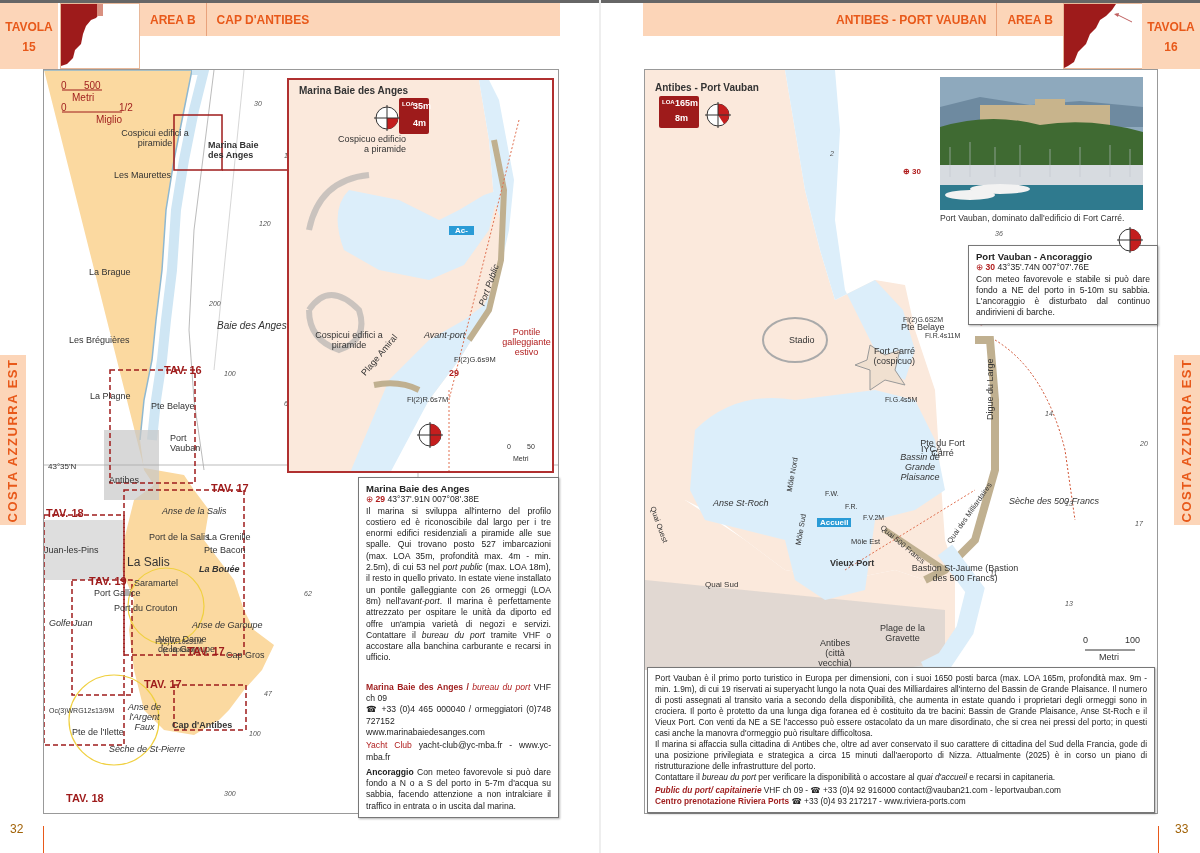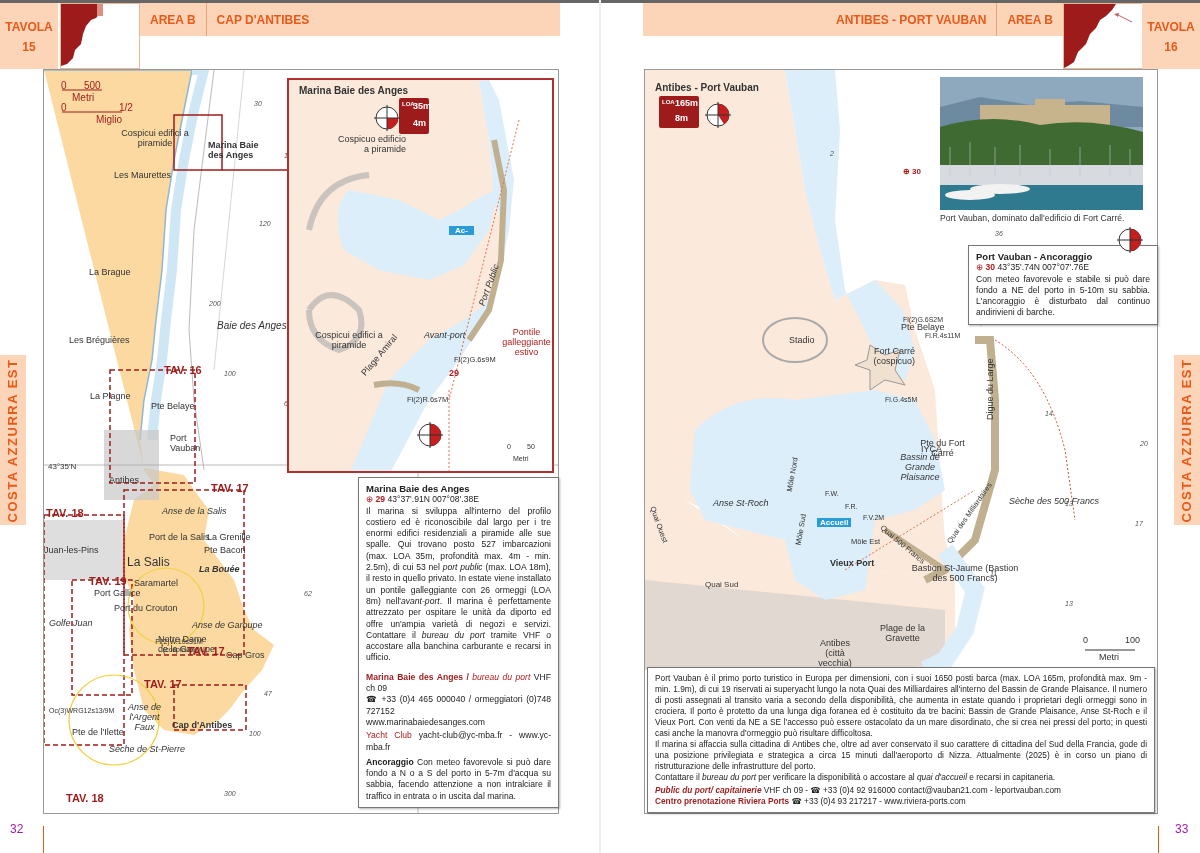--- a/index.html
+++ b/index.html
@@ -33,21 +33,21 @@
   .dark-red { color: #9e1b1b; font-weight: bold; }
   .it { font-style: italic; }
   .bold { font-weight: bold; }
 
   .inset { position: absolute; border: 2px solid #b03030; background: #fbe9dc; overflow: hidden; }
   .badge { position: absolute; background: #9e1b1b; color: #fff; font-size: 9px; font-weight: bold; border-radius: 2px; padding: 2px 3px; line-height: 13px; }
 
   .photo { position: absolute; left: 940px; top: 77px; width: 203px; height: 133px; overflow: hidden; }
   .caption { position: absolute; left: 940px; top: 213px; font-size: 8.6px; color: #333; }
 
-  .pagenum { position: absolute; top: 822px; font-size: 12px; color: #a21caf; }
+  .pagenum { position: absolute; top: 822px; font-size: 12px; color: #a16207; }
   .footline { position: absolute; top: 826px; width: 1px; height: 27px; background: #e8591a; }
   .compass { position: absolute; }
 </style>
 </head>
 <body>
 
 <div class="topbar"></div>
 <div class="gutter"></div>
 
 <div class="tavola" style="left:0;">
@@ -232,21 +232,21 @@
 <div class="infobox" style="left:358px; top:477px; width:201px;">
   <div class="t">Marina Baie des Anges</div>
   <div>
     <span class="red">⊕</span>
     <span class="red bold">29</span>
     <span>43°37'.91N 007°08'.38E</span>
   </div>
   <div>
     <span>Il marina si sviluppa all'interno del profilo costiero ed è riconoscibile dal largo per i tre enormi edifici residenziali a piramide alle sue spalle. Qui trovano posto 527 imbarcazioni (max. LOA 35m, profondità max. 4m - min. 2.5m), di cui 53 nel </span><span class="it">port public</span><span> (max. LOA 18m), il resto in quello privato. In estate viene installato un pontile galleggiante con 26 ormeggi (LOA 8m) nell'</span><span class="it">avant-port</span><span>. Il marina è perfettamente attrezzato per ospitare le unità da diporto ed offre un'ampia varietà di negozi e servizi. Contattare il </span><span class="it">bureau du port</span><span> tramite VHF o accostare alla banchina carburante e recarsi in ufficio.</span>
   </div>
-  <div style="margin-top:8px;">
+  <div style="margin-top:18px;">
     <span class="dark-red">Marina Baie des Anges</span><span class="dark-red"> / </span><span class="red it">bureau du port</span><span> VHF ch 09</span>
   </div>
   <div>☎ +33 (0)4 465 000040 / ormeggiatori (0)748 727152</div>
   <div>www.marinabaiedesanges.com</div>
   <div style="margin-top:2px;">
     <span class="red">Yacht Club</span><span> yacht-club@yc-mba.fr - www.yc-mba.fr</span>
   </div>
   <div style="margin-top:4px;">
     <span class="bold">Ancoraggio</span><span> Con meteo favorevole si può dare fondo a N o a S del porto in 5-7m d'acqua su sabbia, facendo attenzione a non intralciare il traffico in entrata o in uscita dal marina.</span>
   </div>

